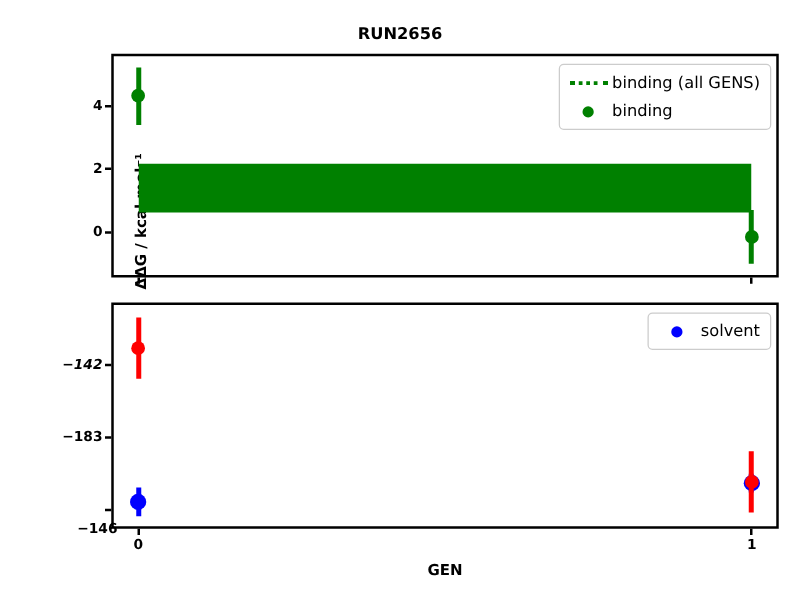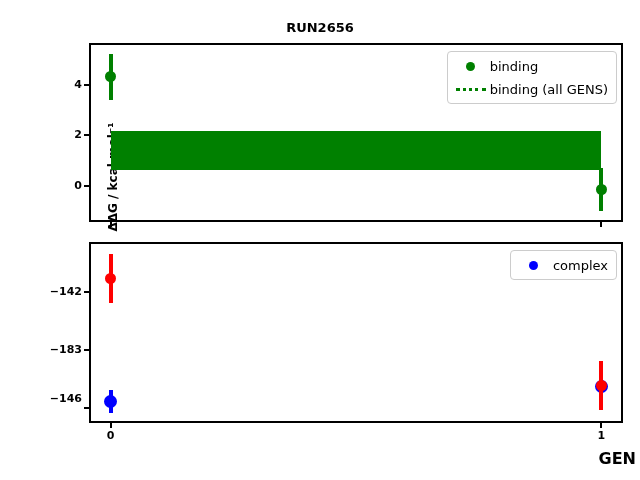--- a/index.html
+++ b/index.html
@@ -10,21 +10,21 @@
   .axes-top { left:89px; top:43px; width:534px; height:179px; }
   .axes-bottom { left:89px; top:242px; width:534px; height:181px; }
   .plot-area { position:absolute; left:0; top:0; right:0; bottom:0; overflow:visible; }
   .band { position:absolute; }
   .ebar { position:absolute; width:4px; }
   .marker { position:absolute; border-radius:50%; }
   .ytick { position:absolute; left:-7px; width:5px; height:2px; background:#000; }
   .xtick { position:absolute; width:2px; height:5px; background:#000; }
   .yticklabel { position:absolute; left:-45px; width:36px; text-align:right; font-size:11px; font-weight:bold; line-height:16px; }
   .xticklabel { position:absolute; width:24px; text-align:center; font-size:11px; font-weight:bold; }
-  .xlabel { position:absolute; left:102px; top:449px; width:534px; text-align:right; font-size:16px; font-weight:bold; }
+  .xlabel { position:absolute; left:89px; top:449px; width:534px; text-align:center; font-size:12px; font-weight:bold; }
   .ylabel { position:absolute; width:220px; height:16px; text-align:center; transform:rotate(-90deg); font-size:12px; font-weight:bold; white-space:nowrap; }
   .ylabel-top { left:-87px; top:124px; }
   .ylabel-bottom { left:-88px; top:325px; }
   .legend { position:absolute; right:4px; top:6px; border:1px solid #cccccc; border-radius:4px; background:rgba(255,255,255,0.9); padding:4px 8px 4px 4px; display:flex; flex-direction:column; gap:3px; z-index:5; }
   .legend-row { display:flex; align-items:center; height:20px; }
   .legend-handle { width:38px; display:flex; justify-content:center; align-items:center; }
   .legend-label { font-size:13px; white-space:nowrap; }
   .dot { width:9px; height:9px; border-radius:50%; display:inline-block; }
   .dotted-line { width:30px; height:0; border-top:3px dotted #008000; display:inline-block; }
 </style>
@@ -48,60 +48,60 @@
         <div class="ytick" style="top: 89.2899px;"></div>
         <div class="yticklabel" style="top: 82.2899px;">2</div>
         <div class="ytick" style="top: 140.014px;"></div>
         <div class="yticklabel" style="top: 133.014px;">0</div>
         <div class="xtick" style="left: 18.6296px; top: 177px;"></div>
         <div class="xtick" style="left: 509.37px; top: 177px;"></div>
       </div>
     <div class="legend">
       <div class="legend-row">
         <span class="legend-handle">
+            <span class="dotted-line" style="border-color: rgb(0, 128, 0);"></span>
+          </span>
+        <span class="legend-label">binding (all GENS)</span>
+      </div>
+      <div class="legend-row">
+        <span class="legend-handle">
             <span class="dot" style="background: rgb(0, 128, 0);"></span>
           </span>
         <span class="legend-label">binding</span>
-      </div>
-      <div class="legend-row">
-        <span class="legend-handle">
-            <span class="dotted-line" style="border-color: rgb(0, 128, 0);"></span>
-          </span>
-        <span class="legend-label">binding (all GENS)</span>
       </div>
     </div>
   </div>
 
   <div class="axes axes-bottom">
     <div class="plot-area">
       <div class="ylabel ylabel-bottom">ΔG / kcal mol⁻¹</div>
     <div class="ebar" style="left: 17.6296px; top: 146.091px; height: 23.3278px; background: rgb(0, 0, 255);"></div>
         <div class="marker" style="left: 13.1296px; top: 151.255px; width: 13px; height: 13px; background: rgb(0, 0, 255);"></div>
         <div class="ebar" style="left: 508.37px; top: 135.01px; height: 14.5799px; background: rgb(0, 0, 255);"></div>
         <div class="marker" style="left: 503.87px; top: 135.8px; width: 13px; height: 13px; background: rgb(0, 0, 255);"></div>
         <div class="ebar" style="left: 17.6296px; top: 9.62273px; height: 49.5717px; background: rgb(255, 0, 0);"></div>
         <div class="marker" style="left: 14.1296px; top: 28.9086px; width: 11px; height: 11px; background: rgb(255, 0, 0);"></div>
         <div class="ebar" style="left: 508.37px; top: 116.639px; height: 49.5717px; background: rgb(255, 0, 0);"></div>
         <div class="marker" style="left: 504.87px; top: 135.925px; width: 11px; height: 11px; background: rgb(255, 0, 0);"></div>
         <div class="ytick" style="top: 46.5305px;"></div>
-        <div class="yticklabel" style="top: 39.5305px;">−142</div>
+        <div class="yticklabel" style="top: 39.5305px; font-style: italic;">−142</div>
         <div class="ytick" style="top: 104.85px;"></div>
         <div class="yticklabel" style="top: 97.8501px;">−183</div>
         <div class="ytick" style="top: 163.17px;"></div>
-        <div class="yticklabel" style="top: 147px;">−146</div>
+        <div class="yticklabel" style="top: 171px; margin-left: 12px;">−146</div>
         <div class="xtick" style="left: 18.6296px; top: 179px;"></div>
         <div class="xticklabel" style="left: 7.62963px; top: 185px;">0</div>
         <div class="xtick" style="left: 509.37px; top: 179px;"></div>
         <div class="xticklabel" style="left: 498.37px; top: 185px;">1</div>
       </div>
     <div class="legend">
       <div class="legend-row">
         <span class="legend-handle">
             <span class="dot" style="background: rgb(0, 0, 255);"></span>
           </span>
-        <span class="legend-label">complex</span>
+        <span class="legend-label">solvent</span>
       </div>
     </div>
   </div>
 
   <div class="xlabel">GEN</div>
 
 </div>
 
 </body></html>

